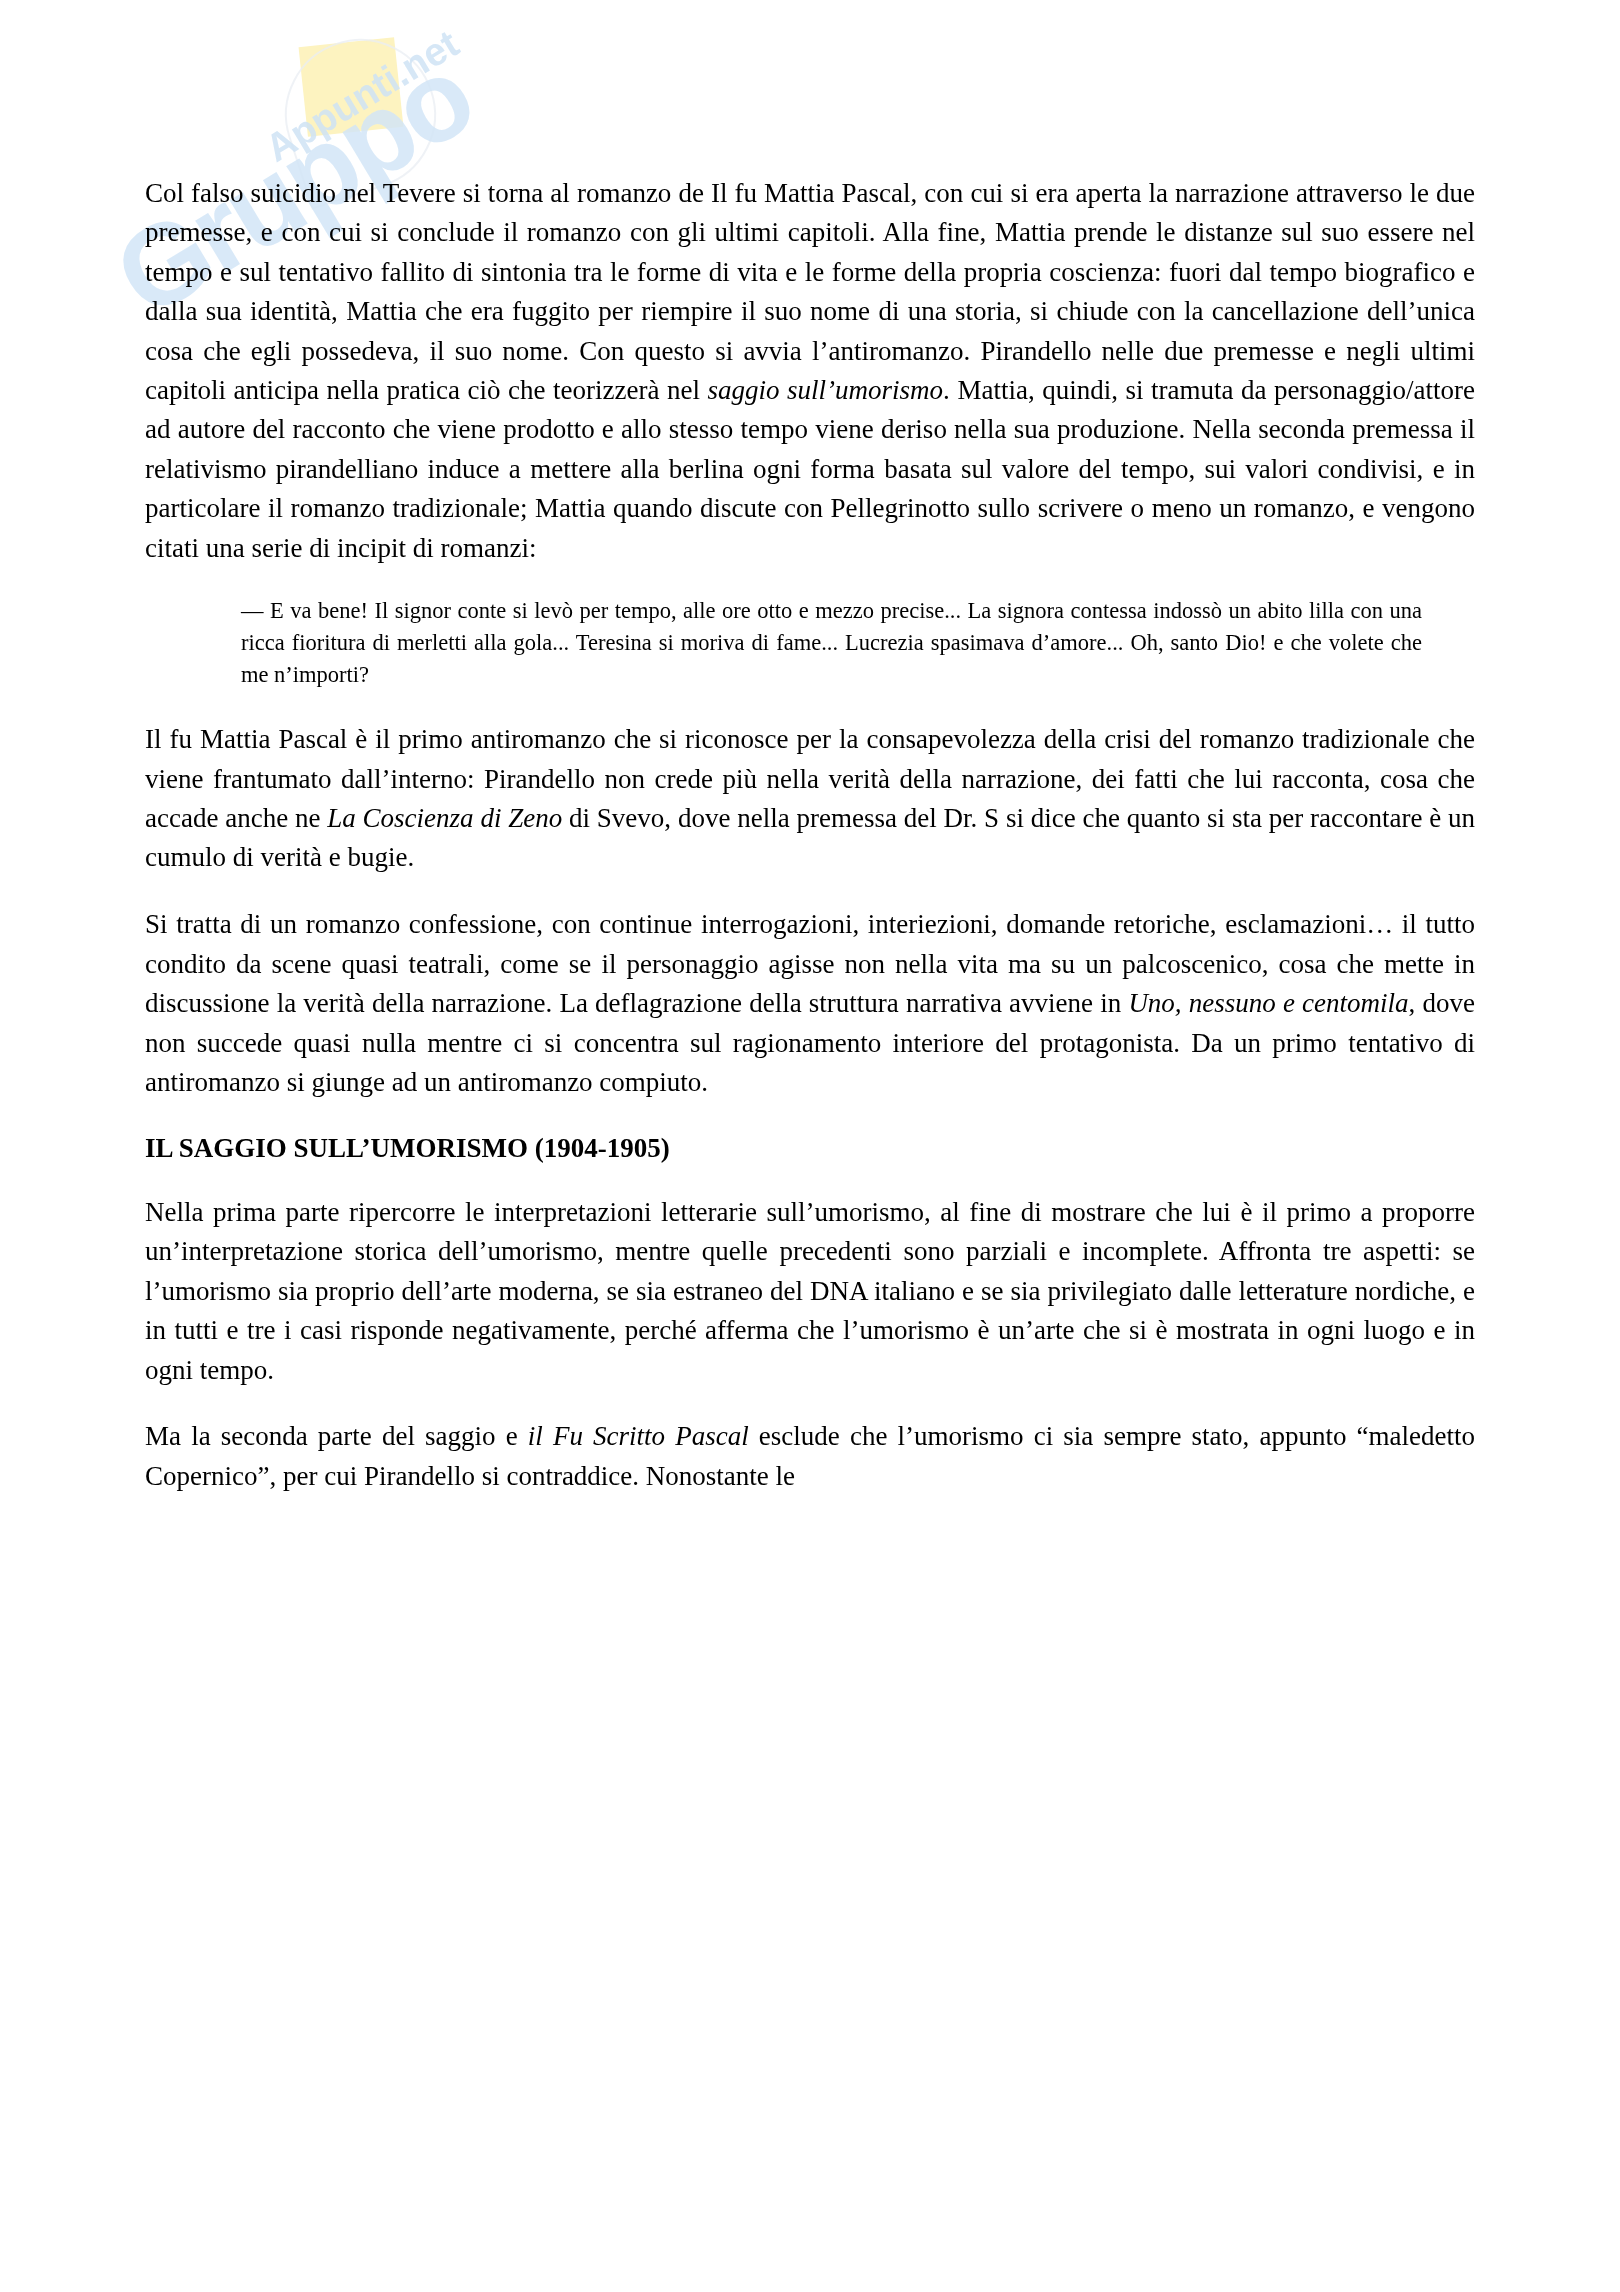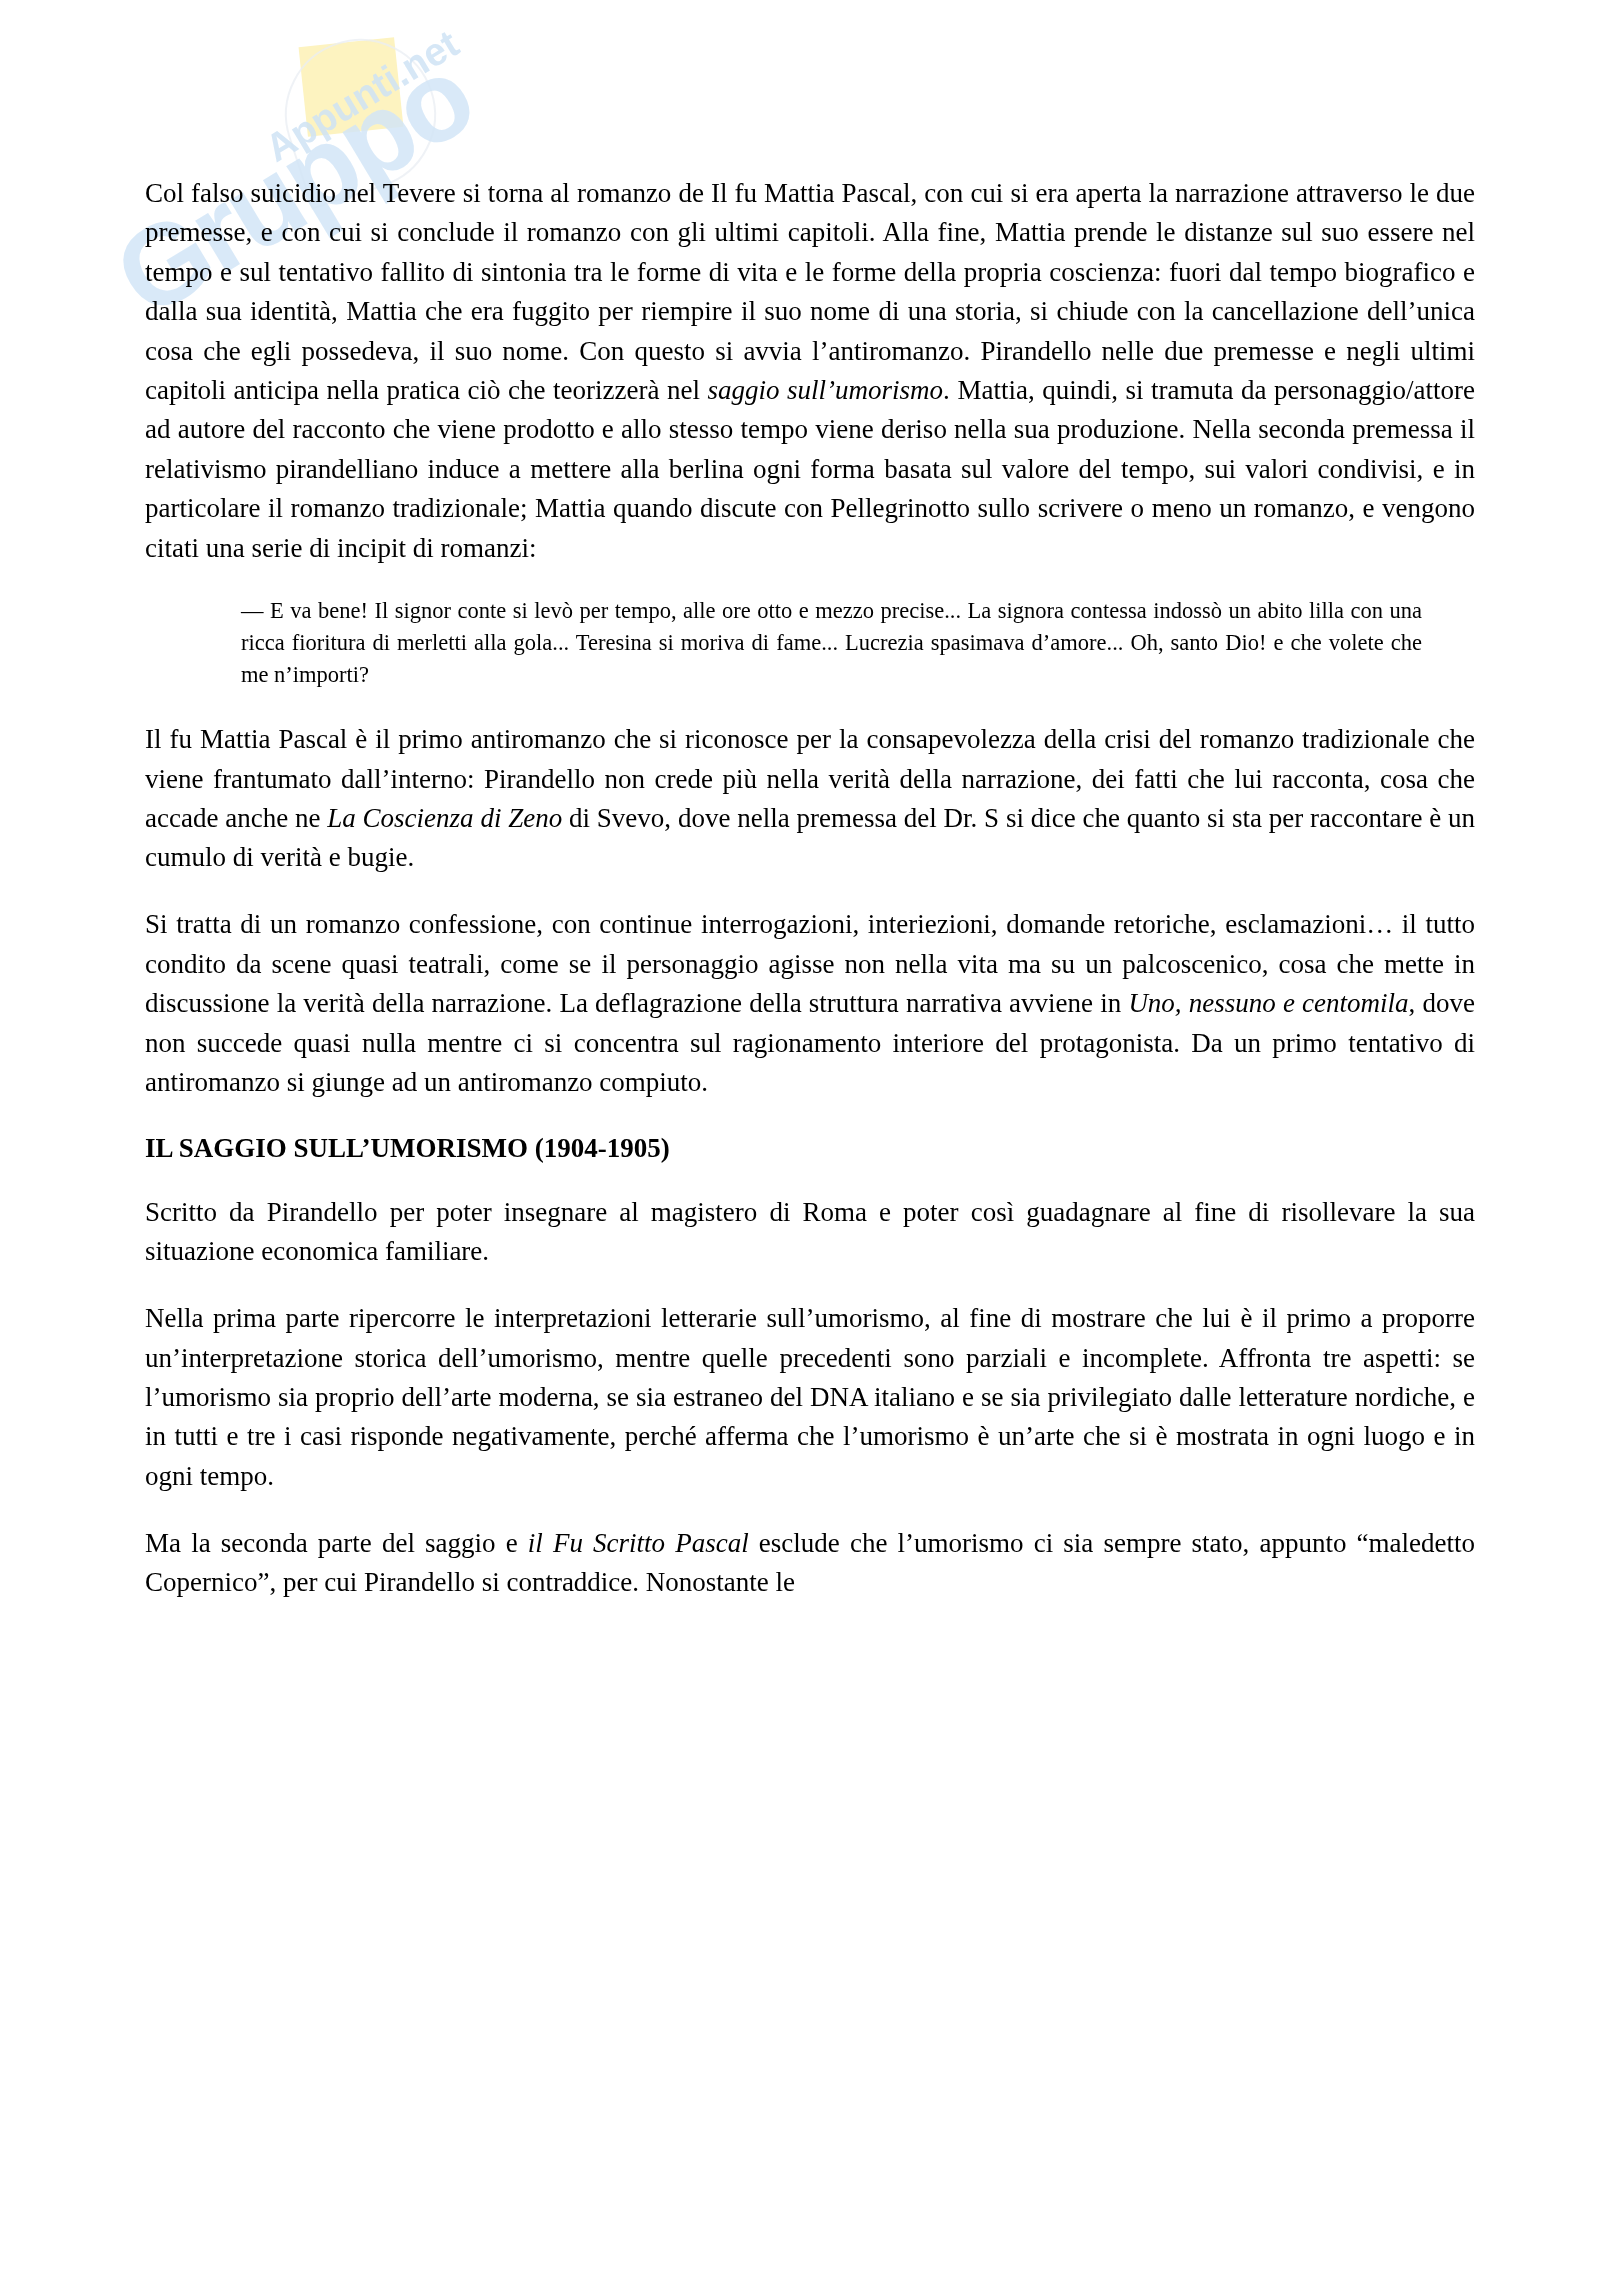--- a/index.html
+++ b/index.html
@@ -117,19 +117,18 @@
     <div class="wm-text wm-big">Gruppo</div>
     <div class="wm-text wm-small">Appunti.net</div>
   </div>
 
   <div class="content">
       <p class="para">Col falso suicidio nel Tevere si torna al romanzo de Il fu Mattia Pascal, con cui si era aperta la narrazione attraverso le due premesse, e con cui si conclude il romanzo con gli ultimi capitoli. Alla fine, Mattia prende le distanze sul suo essere nel tempo e sul tentativo fallito di sintonia tra le forme di vita e le forme della propria coscienza: fuori dal tempo biografico e dalla sua identità, Mattia che era fuggito per riempire il suo nome di una storia, si chiude con la cancellazione dell’unica cosa che egli possedeva, il suo nome. Con questo si avvia l’antiromanzo. Pirandello nelle due premesse e negli ultimi capitoli anticipa nella pratica ciò che teorizzerà nel <i>saggio sull’umorismo</i>. Mattia, quindi, si tramuta da personaggio/attore ad autore del racconto che viene prodotto e allo stesso tempo viene deriso nella sua produzione. Nella seconda premessa il relativismo pirandelliano induce a mettere alla berlina ogni forma basata sul valore del tempo, sui valori condivisi, e in particolare il romanzo tradizionale; Mattia quando discute con Pellegrinotto sullo scrivere o meno un romanzo, e vengono citati una serie di incipit di romanzi:</p>
       <div class="quote">— E va bene! Il signor conte si levò per tempo, alle ore otto e mezzo precise... La signora contessa indossò un abito lilla con una ricca fioritura di merletti alla gola... Teresina si moriva di fame... Lucrezia spasimava d’amore... Oh, santo Dio! e che volete che me n’importi?</div>
       <p class="para">Il fu Mattia Pascal è il primo antiromanzo che si riconosce per la consapevolezza della crisi del romanzo tradizionale che viene frantumato dall’interno: Pirandello non crede più nella verità della narrazione, dei fatti che lui racconta, cosa che accade anche ne <i>La Coscienza di Zeno</i> di Svevo, dove nella premessa del Dr. S si dice che quanto si sta per raccontare è un cumulo di verità e bugie.</p>
       <p class="para">Si tratta di un romanzo confessione, con continue interrogazioni, interiezioni, domande retoriche, esclamazioni… il tutto condito da scene quasi teatrali, come se il personaggio agisse non nella vita ma su un palcoscenico, cosa che mette in discussione la verità della narrazione. La deflagrazione della struttura narrativa avviene in <i>Uno, nessuno e centomila</i>, dove non succede quasi nulla mentre ci si concentra sul ragionamento interiore del protagonista. Da un primo tentativo di antiromanzo si giunge ad un antiromanzo compiuto.</p>
       <h2 class="heading">IL SAGGIO SULL’UMORISMO (1904-1905)</h2>
-      <p class="para">Scritto da Pirandello per poter insegnare al magistero di Roma e poter così guadagnare al fine di risollevare la sua situazione economica familiare.</p>
       <p class="para">Nella prima parte ripercorre le interpretazioni letterarie sull’umorismo, al fine di mostrare che lui è il primo a proporre un’interpretazione storica dell’umorismo, mentre quelle precedenti sono parziali e incomplete. Affronta tre aspetti: se l’umorismo sia proprio dell’arte moderna, se sia estraneo del DNA italiano e se sia privilegiato dalle letterature nordiche, e in tutti e tre i casi risponde negativamente, perché afferma che l’umorismo è un’arte che si è mostrata in ogni luogo e in ogni tempo.</p>
       <p class="para">Ma la seconda parte del saggio e <i>il Fu Scritto Pascal</i> esclude che l’umorismo ci sia sempre stato, appunto “maledetto Copernico”, per cui Pirandello si contraddice. Nonostante le</p>
     </div>
 
 </div>
 
 
 </body></html>

